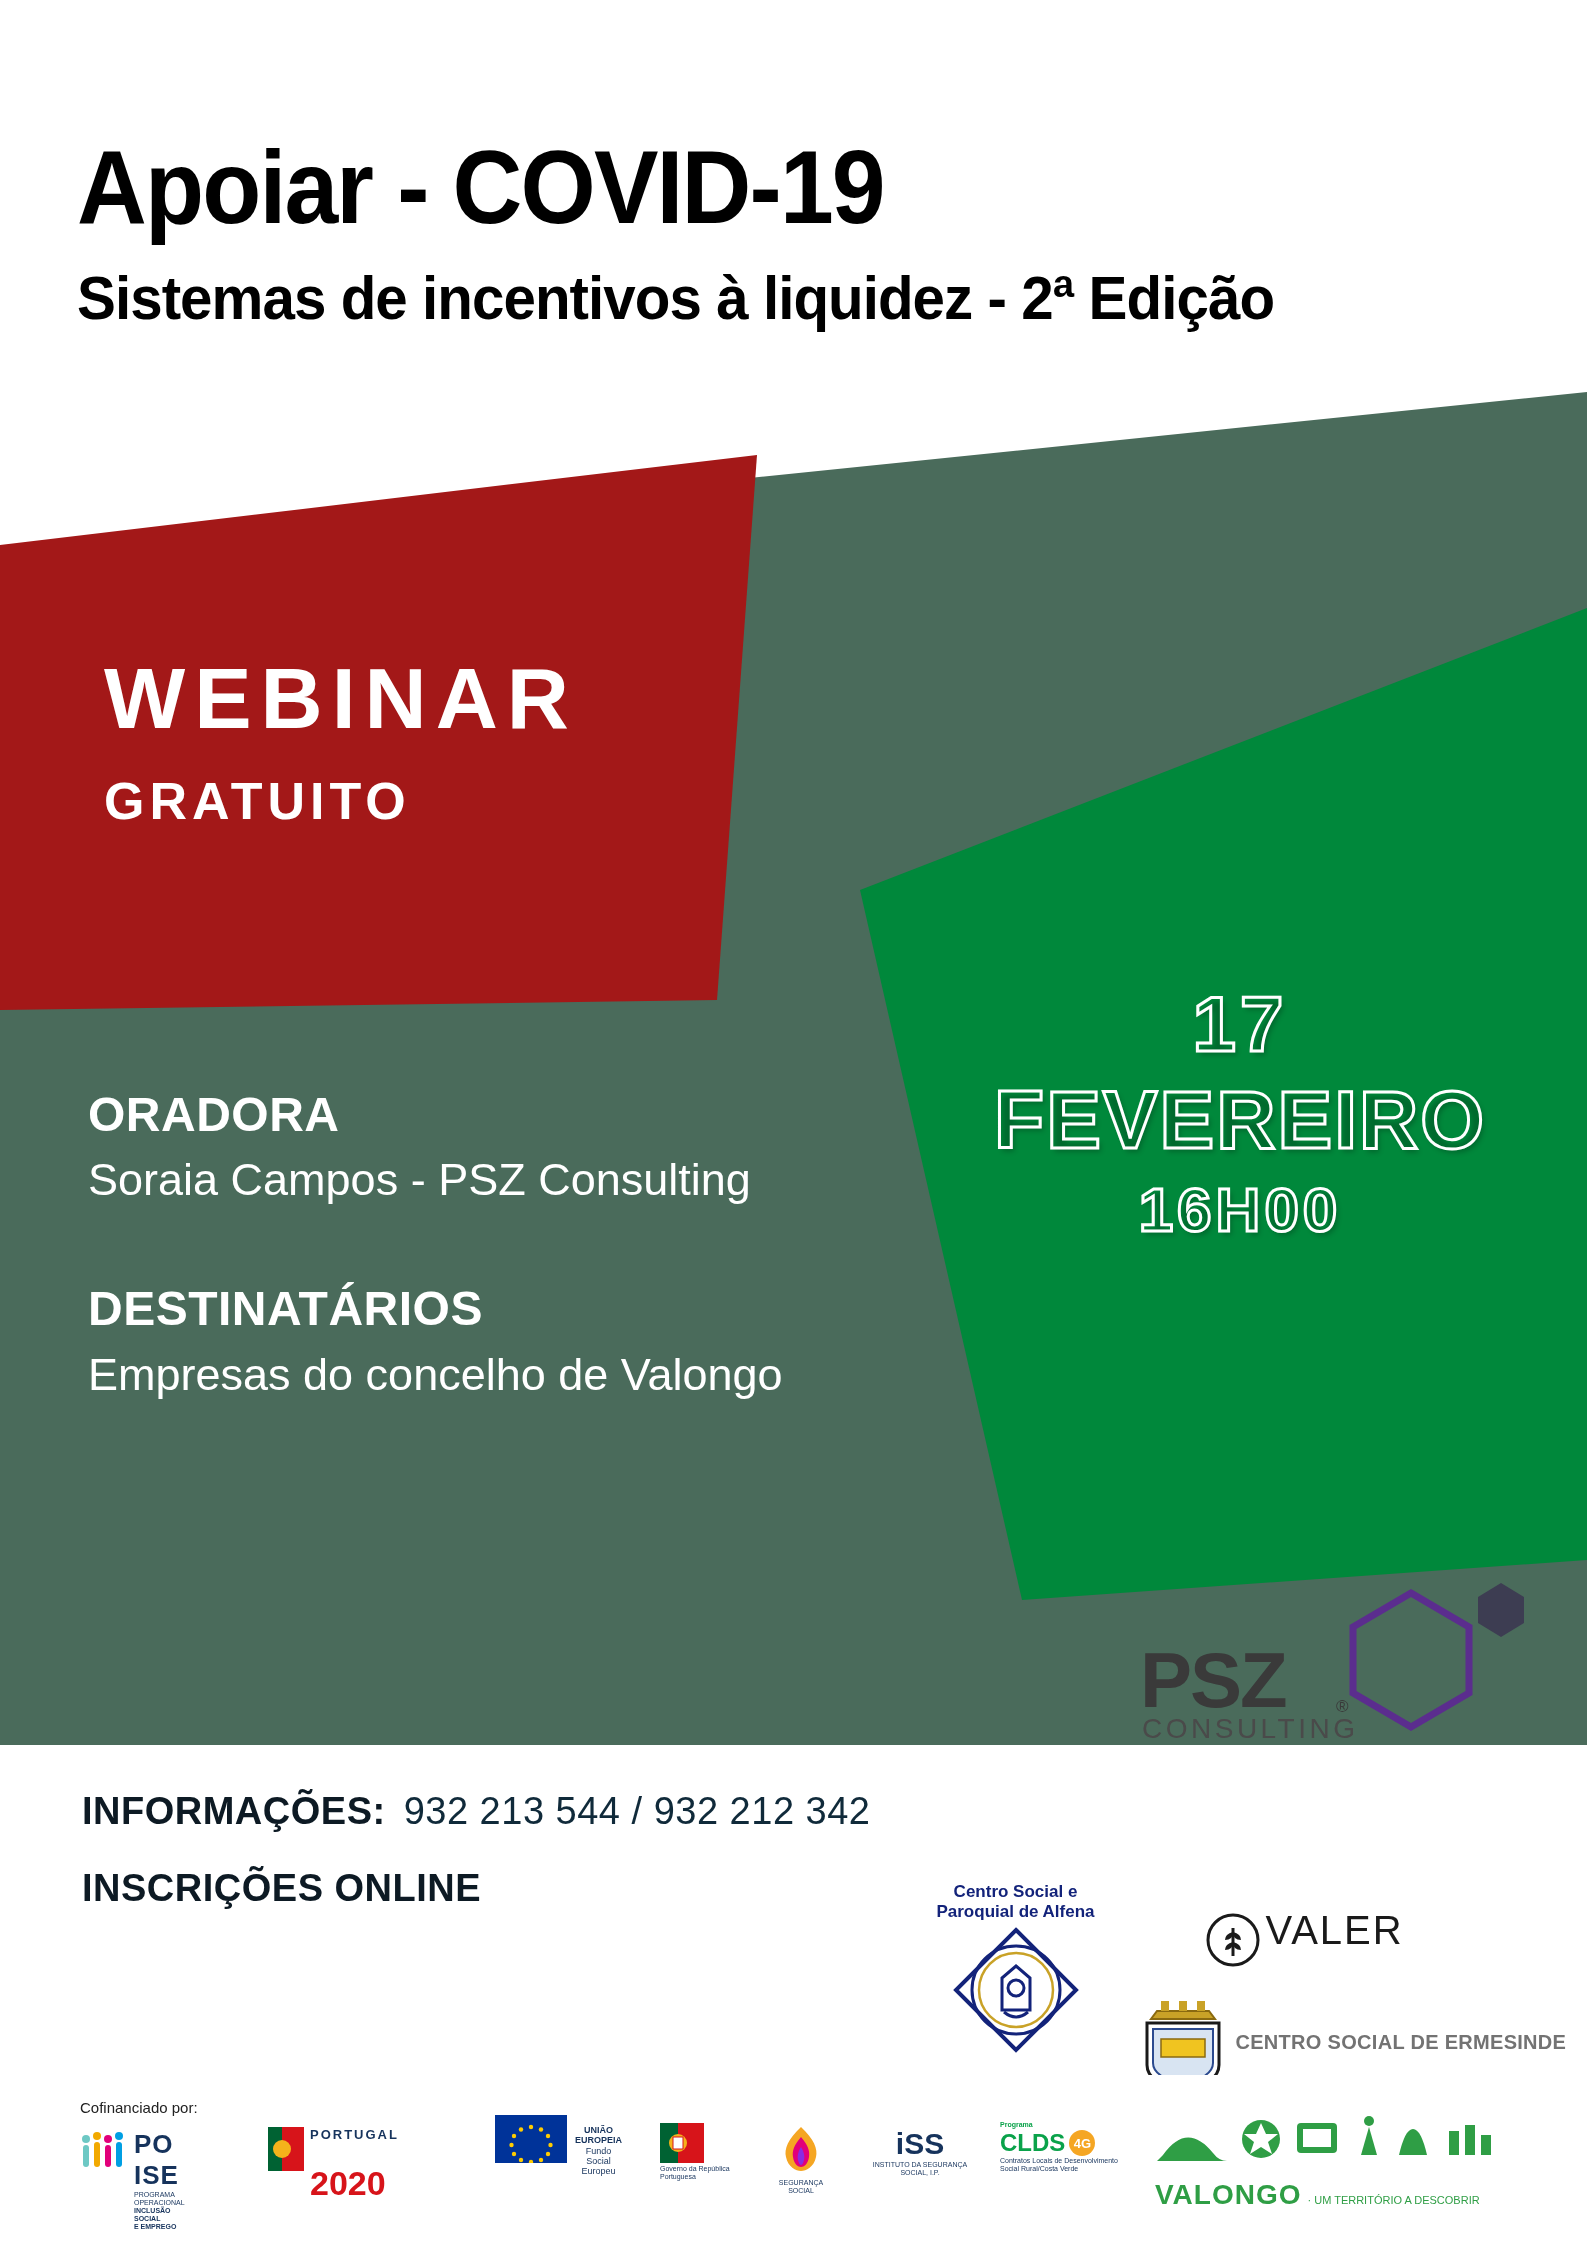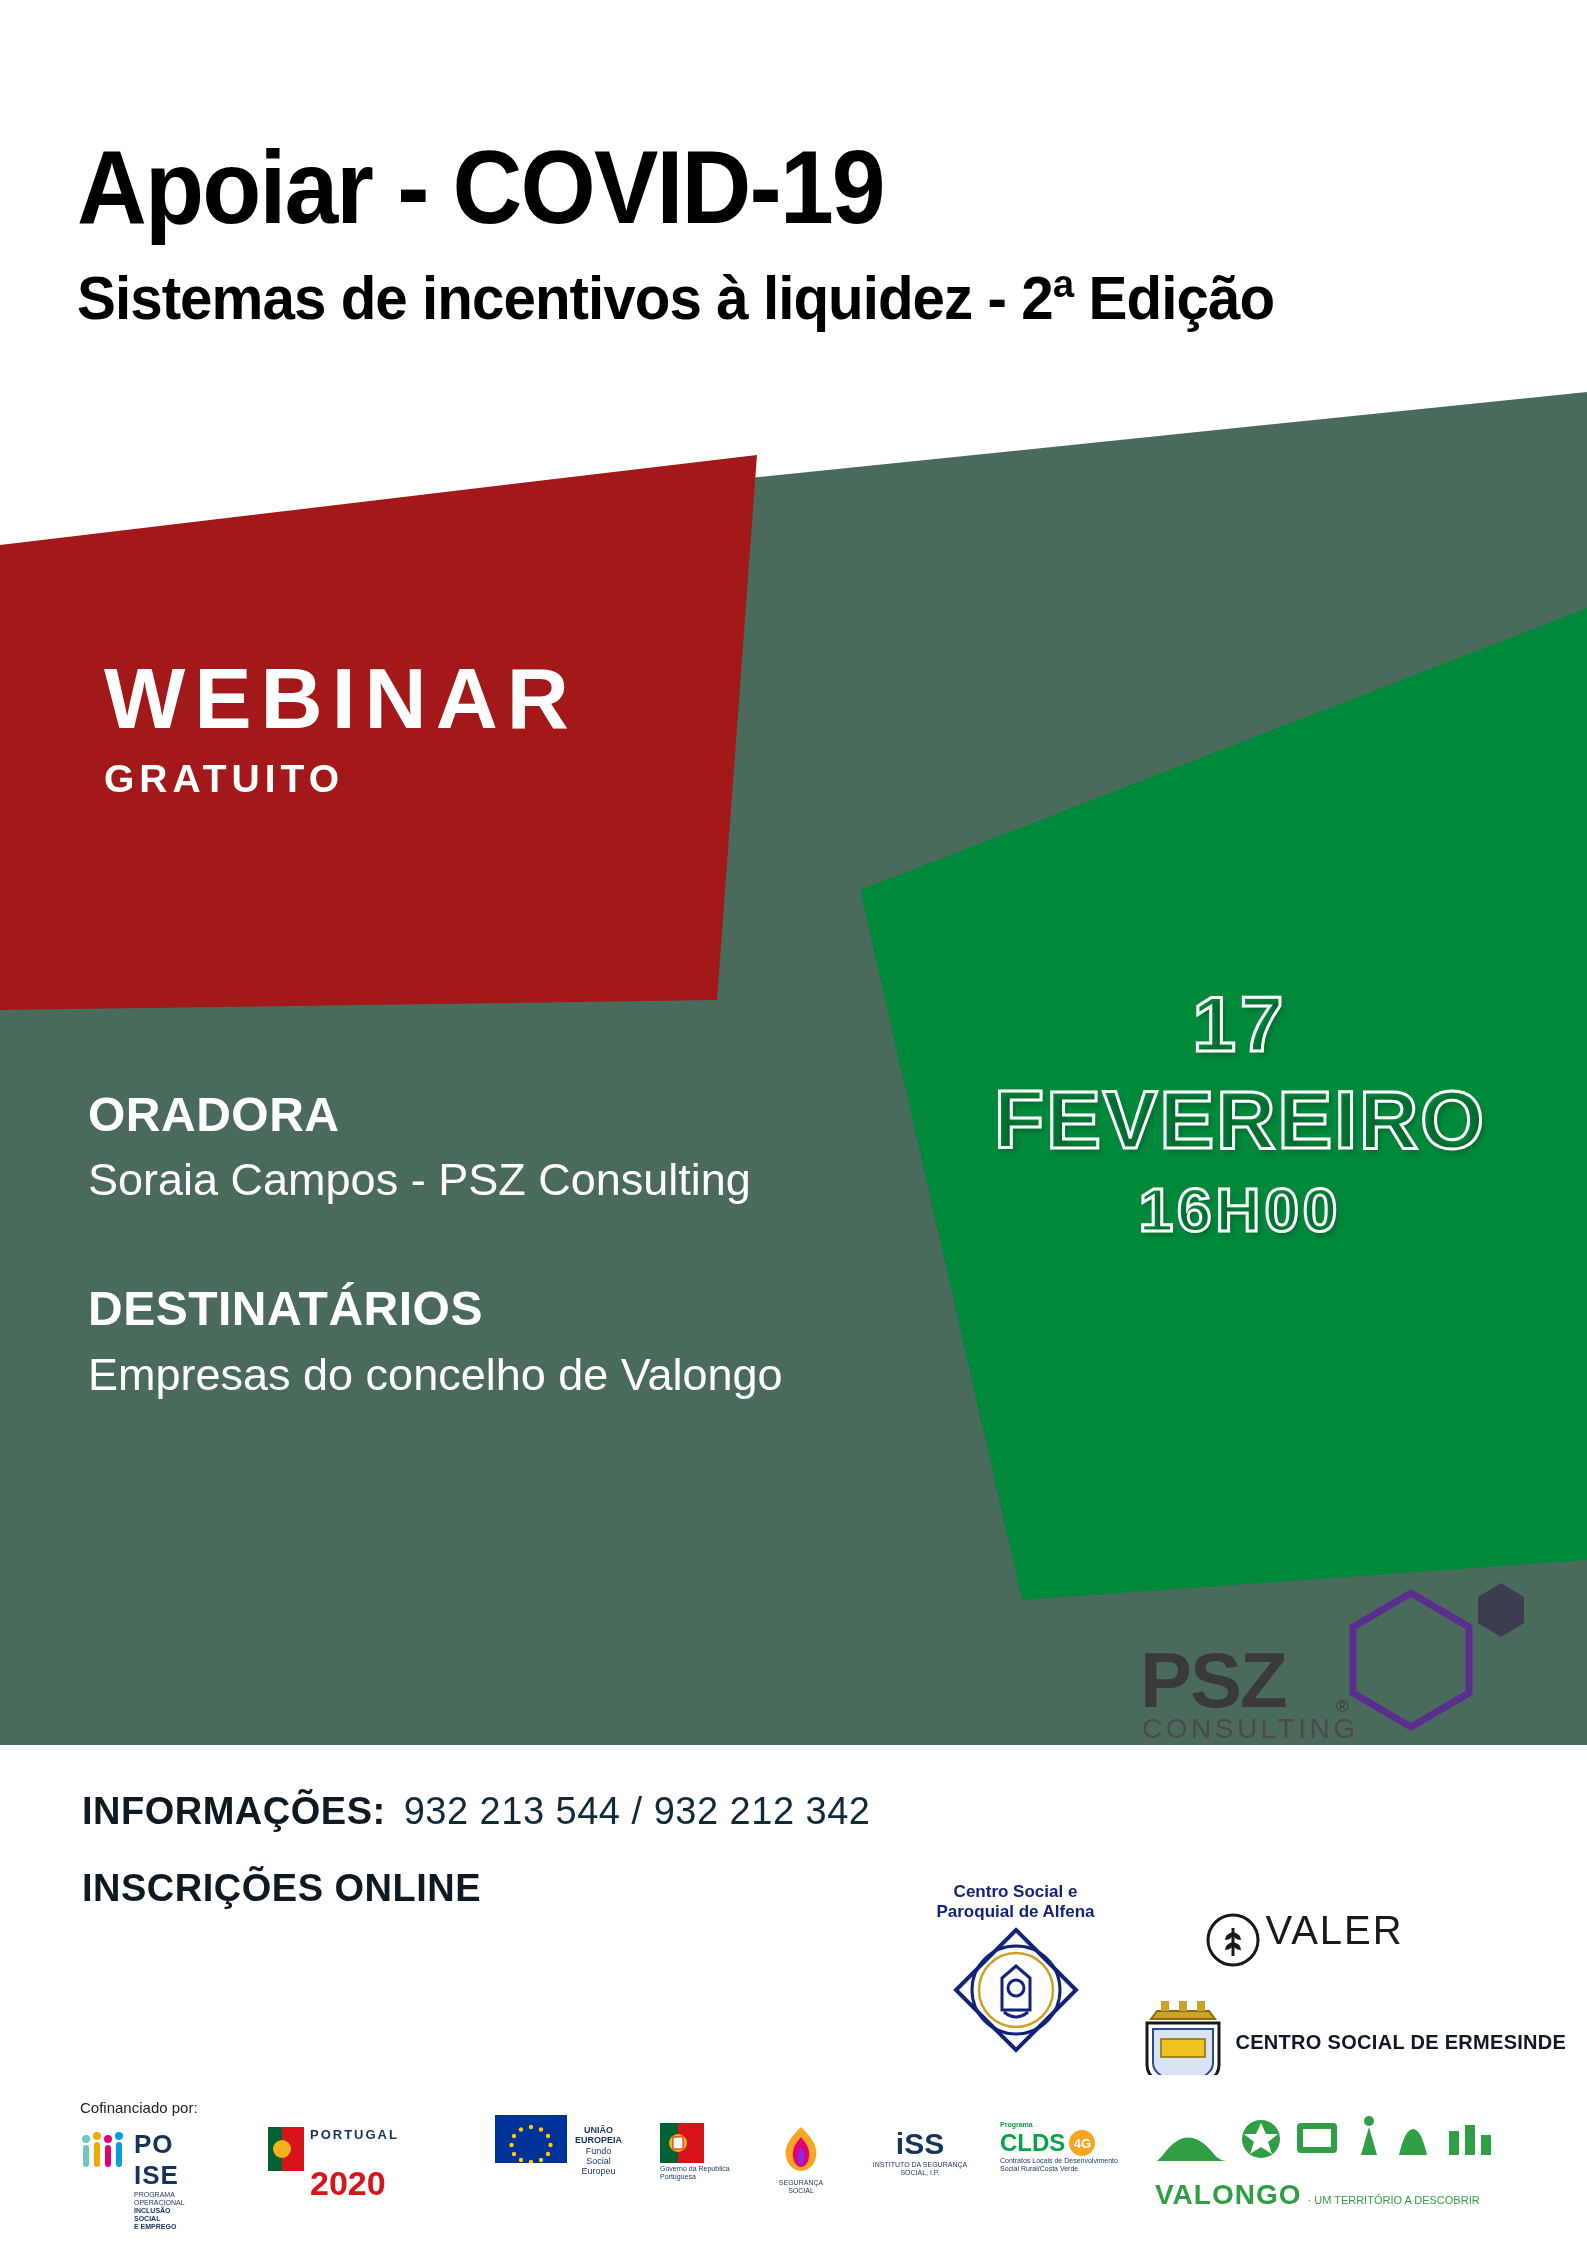--- a/index.html
+++ b/index.html
@@ -24,22 +24,22 @@
       letter-spacing:-2px;font-family:"Liberation Sans",sans-serif;
       transform:scaleX(0.93);transform-origin:left center;white-space:nowrap;}
   .h2{font-size:62px;line-height:1.0;font-weight:700;color:#000;margin-top:28px;
       letter-spacing:-1px;font-family:"Liberation Sans",sans-serif;
       transform:scaleX(0.94);transform-origin:left center;white-space:nowrap;}
 
   
   #webinar-block{position:absolute;left:104px;top:655px;}
   .webinar-title{font-size:86px;font-weight:700;color:#ffffff;letter-spacing:9px;
       line-height:1.0;font-family:"Liberation Sans",sans-serif;}
-  .webinar-sub{font-size:39px;font-weight:700;color:#ffffff;letter-spacing:5px;
-      line-height:1.0;margin-top:18px;font-family:"Liberation Sans",sans-serif;}
+  .webinar-sub{font-size:52px;font-weight:700;color:#ffffff;letter-spacing:5px;
+      line-height:1.0;margin-top:34px;font-family:"Liberation Sans",sans-serif;}
 
   
   #info-block{position:absolute;left:88px;top:1090px;width:760px;}
   .info-label{font-size:48px;font-weight:700;color:#ffffff;line-height:1.05;
       letter-spacing:0.5px;font-family:"Liberation Sans",sans-serif;}
   .info-value{font-size:45px;font-weight:400;color:#ffffff;line-height:1.15;
       margin-top:14px;font-family:"Liberation Sans",sans-serif;}
   .info-gap{height:78px;}
 
   
@@ -83,21 +83,21 @@
 
   .cspa-text{font-size:19px;font-weight:700;color:#1b2f6b;font-family:"Liberation Sans",sans-serif;}
   .cspa-sub{font-size:13px;font-weight:400;color:#1b2f6b;font-family:"Liberation Sans",sans-serif;}
   .cspa-plus{font-size:19px;font-weight:700;color:#0aa2a2;font-family:"Liberation Sans",sans-serif;}
 
   .alfena-title{font-size:17px;font-weight:700;color:#13237a;text-align:center;
       line-height:1.18;font-family:"Liberation Sans",sans-serif;}
 
   .valer-text{font-size:40px;font-weight:400;color:#1a1a1a;letter-spacing:2px;
       font-family:"Liberation Sans",sans-serif;}
-  .ermesinde-text{font-size:20px;font-weight:700;color:#0f172a;letter-spacing:0.3px;
+  .ermesinde-text{font-size:20px;font-weight:700;color:#737373;letter-spacing:0.3px;
       font-family:"Liberation Sans",sans-serif;}
 
   
   #footer{position:absolute;left:0;top:2075px;width:1587px;height:170px;background:#fff;}
   #cofin{position:absolute;left:80px;top:24px;font-size:15px;color:#222;
       font-family:"Liberation Sans",sans-serif;}
   .flogo{position:absolute;}
   .f-small{font-size:9px;color:#16335c;font-family:"Liberation Sans",sans-serif;line-height:1.15;}
   .f-tiny{font-size:7px;color:#16335c;font-family:"Liberation Sans",sans-serif;line-height:1.15;}
 </style>

